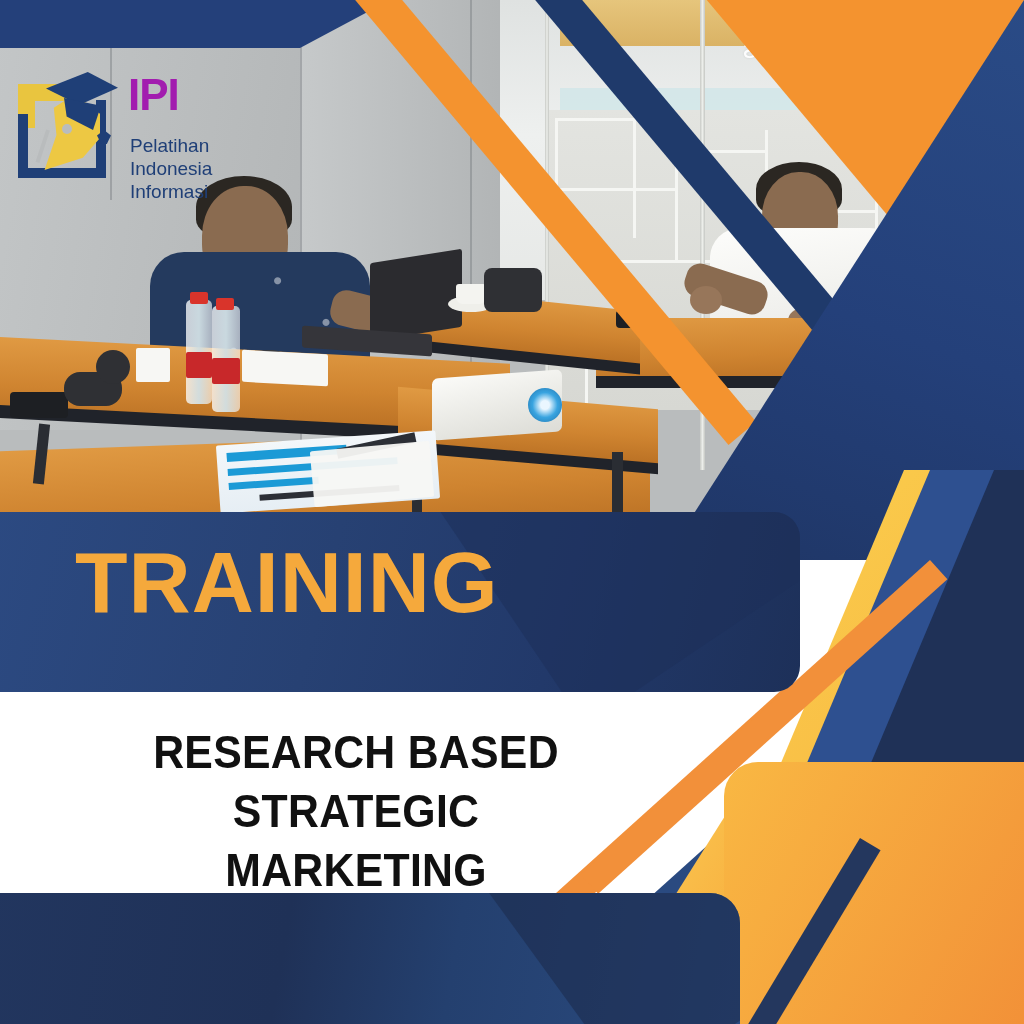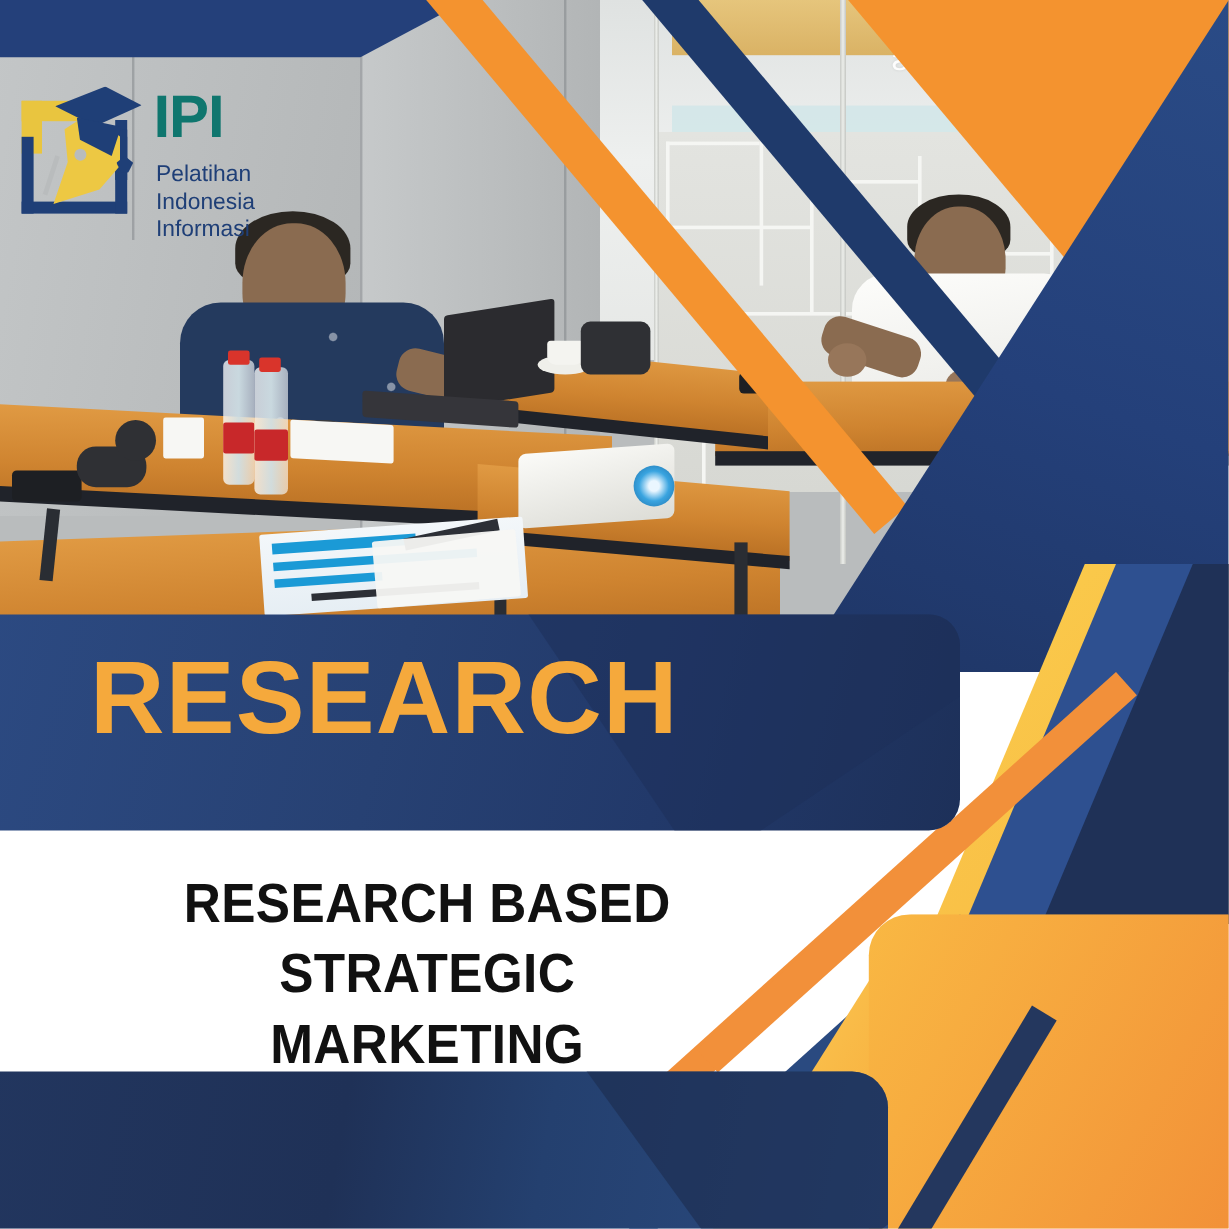--- a/index.html
+++ b/index.html
@@ -203,21 +203,21 @@
     clip-path:polygon(58% 0, 100% 34%, 46% 72%, 0 36%);
   }
   .lm-cap-base{
     position:absolute;left:54px;top:26px;width:44px;height:32px;background:#1f3f77;
     clip-path:polygon(0 0, 84% 24%, 66% 100%, 6% 58%);
   }
   .lm-tassel{position:absolute;left:92px;top:36px;width:4px;height:26px;background:#1f3f77;}
   .lm-tassel-b{position:absolute;left:87px;top:58px;width:14px;height:14px;background:#1f3f77;clip-path:polygon(50% 0,100% 40%,70% 100%,30% 100%,0 40%);}
   .logo-ipi{
     position:absolute;left:118px;top:2px;
-    font-size:50px;font-weight:700;color:#0f766e;letter-spacing:-1px;line-height:.95;
+    font-size:44px;font-weight:700;color:#a21caf;letter-spacing:-1px;line-height:.95;
   }
   .logo-sub{
     position:absolute;left:120px;top:62px;
     font-size:19px;font-weight:400;color:#1f3f77;line-height:1.22;
   }
 
   
   .title-block{
     position:absolute;left:0;top:723px;width:712px;
     text-align:center;
@@ -360,21 +360,21 @@
   <div class="chev-wrap">
     <div class="chev-yellow"></div>
     <div class="chev-blue"></div>
     <div class="chev-navy"></div>
   </div>
   <div class="dstripe ds-orange"></div>
   <div class="dstripe ds-navy"></div>
   <div class="dstripe ds-orange2"></div>
 
   <div class="training-band"></div>
-  <div class="training-text">RESEARCH</div>
+  <div class="training-text">TRAINING</div>
 
   <div class="title-block">
     <div class="title-line">RESEARCH BASED STRATEGIC</div>
     <div class="title-line">MARKETING</div>
   </div>
 
   <div class="orange-block"></div>
   <div class="orange-block-round"></div>
   <div class="ob-navy-stripe"></div>
 

